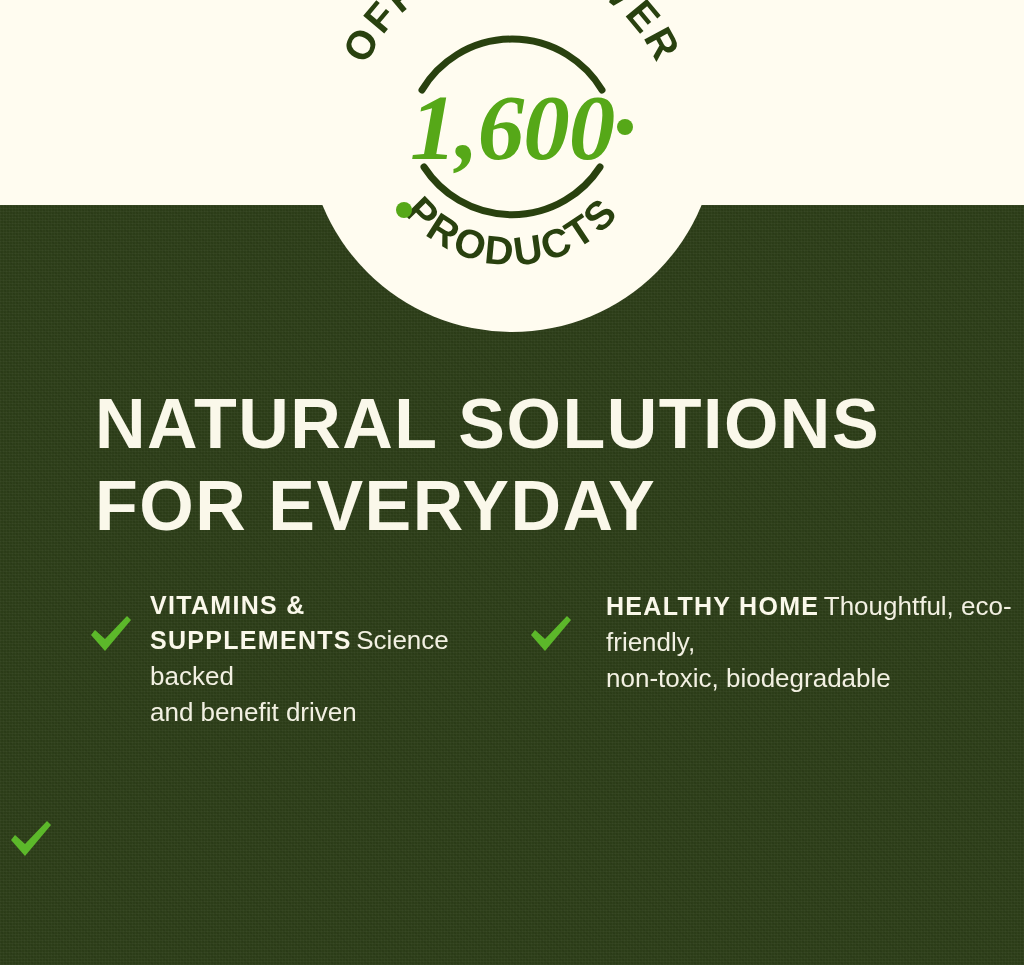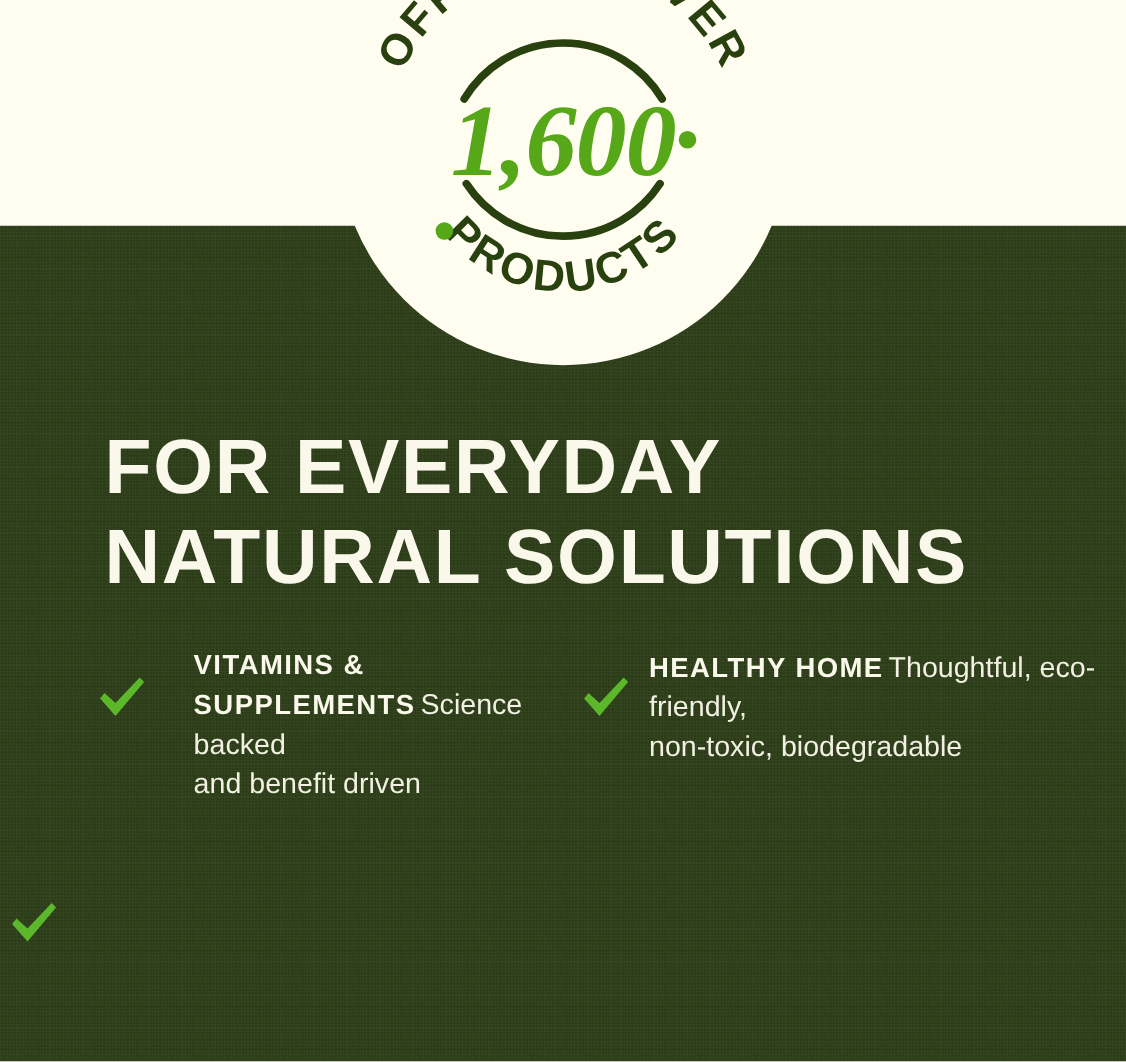--- a/index.html
+++ b/index.html
@@ -96,23 +96,23 @@
     display:grid;
     grid-template-columns:520px 504px;
     grid-template-rows:205px auto;
   }
 
   .feature {
     position:relative;
     display:flex;
     align-items:flex-start;
   }
-  .feature.col-left  { padding-left:88px;gap:26px; }
+  .feature.col-left  { padding-left:88px; }
   .feature.col-right { padding-left:540px; }
-  .feature.col-right { padding-left:8px; }
+  .feature.col-right { padding-left:8px;gap:16px; }
 
   .check-wrap {
     flex:0 0 auto;
     width:62px;
     padding-top:26px;
   }
   .check-wrap svg { display:block; width:46px; height:40px; }
 
   .feature-text { flex:1 1 auto; }
 
@@ -163,22 +163,22 @@
       <path d="M 117 245 A 105 105 0 0 0 293 245" fill="none" stroke="#29410F" stroke-width="7" stroke-linecap="round"></path>
 
       <circle cx="97" cy="288" r="8" fill="#56A818"></circle>
       <circle cx="318" cy="205" r="8" fill="#56A818"></circle>
 
       <text class="badge-number" x="205" y="237" text-anchor="middle">1,600</text>
     </svg>
   </div>
 
   <div class="headline">
+    <span class="hl-line">NATURAL SOLUTIONS</span>
     <span class="hl-line">FOR EVERYDAY</span>
-    <span class="hl-line">NATURAL SOLUTIONS</span>
   </div>
 
   <div class="features">
 
     <div class="feature col-left">
       <span class="check-wrap">
         <svg viewBox="0 0 46 40" xmlns="http://www.w3.org/2000/svg">
           <path d="M3 21 L7 16 L17 25 L39 2 L43 6 L17 37 Z" fill="#5CB82A"></path>
         </svg>
       </span>

